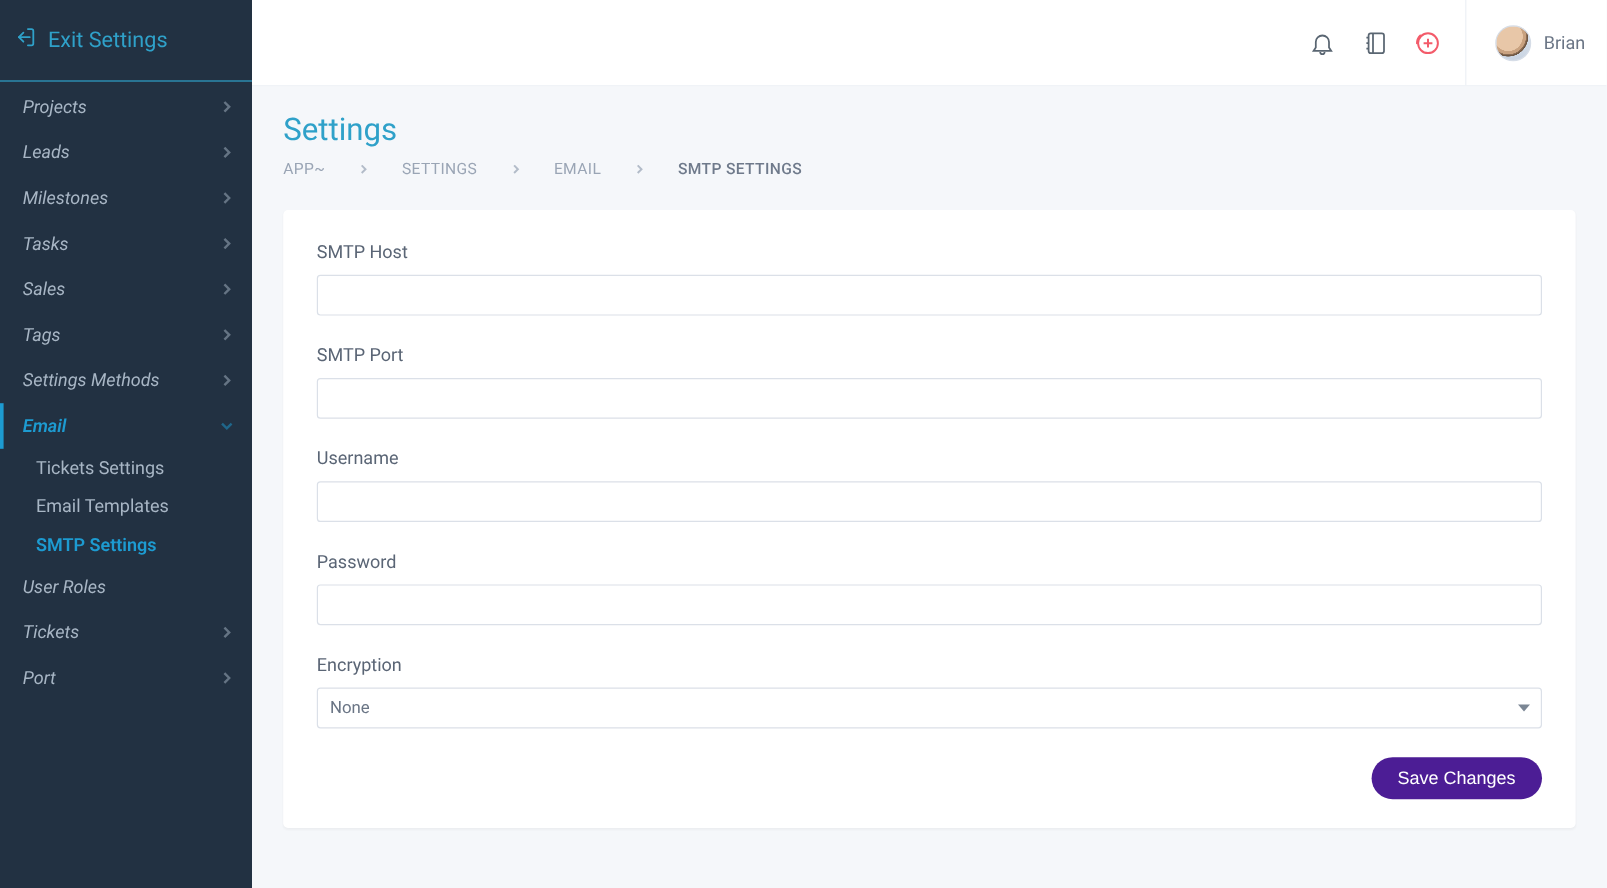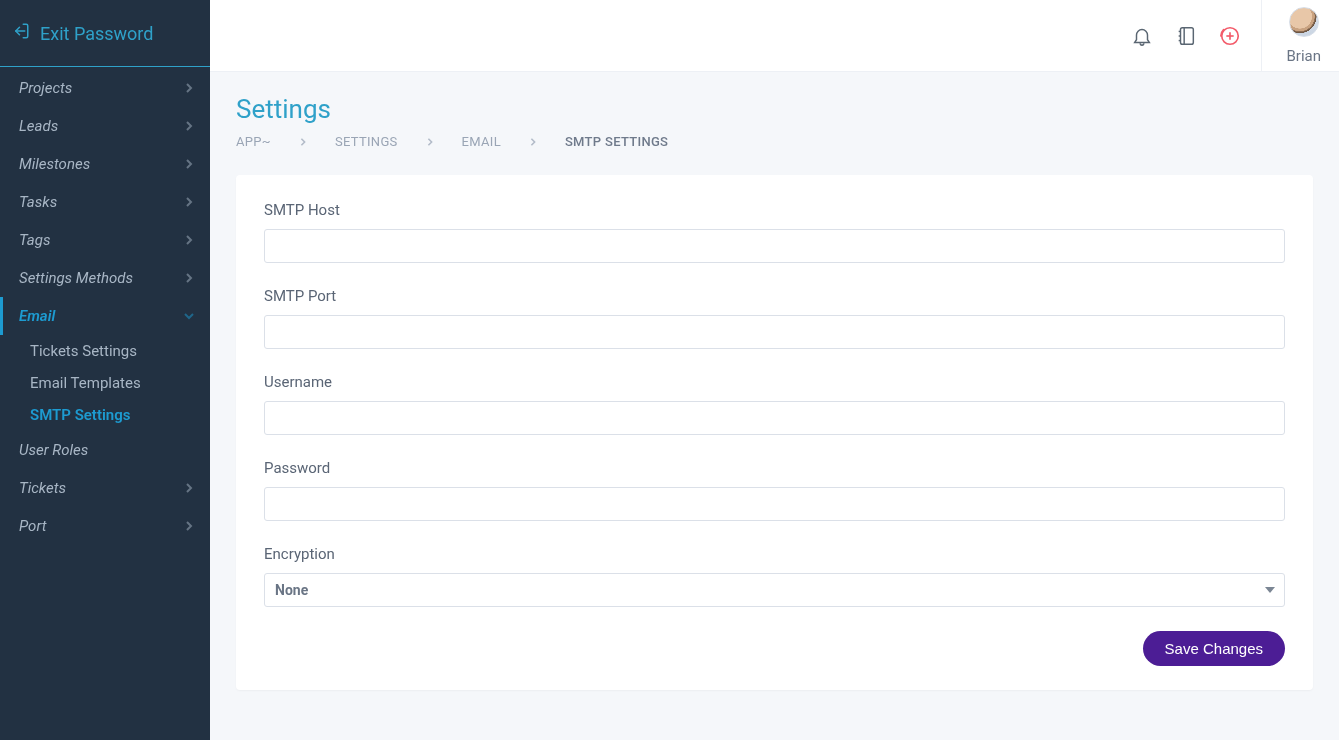--- a/index.html
+++ b/index.html
@@ -104,21 +104,20 @@
   }
   .topbar-icons svg { width: 22px; height: 22px; }
   .icon-bell svg, .icon-notebook svg { stroke: #5a6672; fill: none; stroke-width: 1.6; }
   .icon-add svg { stroke: #f35b6a; fill: none; stroke-width: 1.8; }
   .user {
     display: flex;
     align-items: center;
     gap: 10px;
     cursor: pointer;
     padding-left: 4px;
-    flex-direction: column;
   }
   .avatar {
     width: 30px; height: 30px; border-radius: 50%;
     background: radial-gradient(circle at 35% 30%, #e8c7a8 0 45%, #c9a280 46% 55%, #8b6d55 56% 58%, #6f5743 59% 62%, transparent 63%),
                 linear-gradient(#dfe6ef,#c9d4e2);
     border: 1px solid #d6dde7;
   }
   .user-name { color: #6a7585; font-size: 15px; }
 
   .content {
@@ -160,21 +159,21 @@
     width: 100%;
     height: 34px;
     border: 1px solid #dbe0e8;
     border-radius: 3px;
     padding: 6px 10px;
     font-size: 14px;
     color: #4a5568;
     background: #fff;
   }
 
-  .select-wrap { position: relative; font-weight: bold; }
+  .select-wrap { position: relative; }
   .select-display {
     width: 100%;
     height: 34px;
     border: 1px solid #dbe0e8;
     border-radius: 3px;
     padding: 6px 30px 6px 10px;
     font-size: 14px;
     color: #6a7585;
     background: #fff;
     display: flex;
@@ -216,21 +215,21 @@
 
   <aside class="sidebar">
     <div class="exit-settings">
       <span>
         <svg viewBox="0 0 24 24" fill="none" stroke-linecap="round" stroke-linejoin="round" stroke-width="2">
           <path d="M15 3h4a2 2 0 0 1 2 2v14a2 2 0 0 1-2 2h-4"></path>
           <polyline points="10 17 5 12 10 7"></polyline>
           <line x1="5" y1="12" x2="17" y2="12"></line>
         </svg>
       </span>
-      <span>Exit Password</span>
+      <span>Exit Settings</span>
     </div>
 
     <nav class="nav">
       <div class="nav-item">
         <span>Projects</span>
         <span class="chev chev-right"><svg viewBox="0 0 10 10">
               <polyline points="3,1 7,5 3,9"></polyline>
             </svg></span>
       </div>
       <div class="nav-item">
@@ -240,20 +239,26 @@
             </svg></span>
       </div>
       <div class="nav-item">
         <span>Milestones</span>
         <span class="chev chev-right"><svg viewBox="0 0 10 10">
               <polyline points="3,1 7,5 3,9"></polyline>
             </svg></span>
       </div>
       <div class="nav-item">
         <span>Tasks</span>
+        <span class="chev chev-right"><svg viewBox="0 0 10 10">
+              <polyline points="3,1 7,5 3,9"></polyline>
+            </svg></span>
+      </div>
+      <div class="nav-item">
+        <span>Sales</span>
         <span class="chev chev-right"><svg viewBox="0 0 10 10">
               <polyline points="3,1 7,5 3,9"></polyline>
             </svg></span>
       </div>
       <div class="nav-item">
         <span>Tags</span>
         <span class="chev chev-right"><svg viewBox="0 0 10 10">
               <polyline points="3,1 7,5 3,9"></polyline>
             </svg></span>
       </div>

